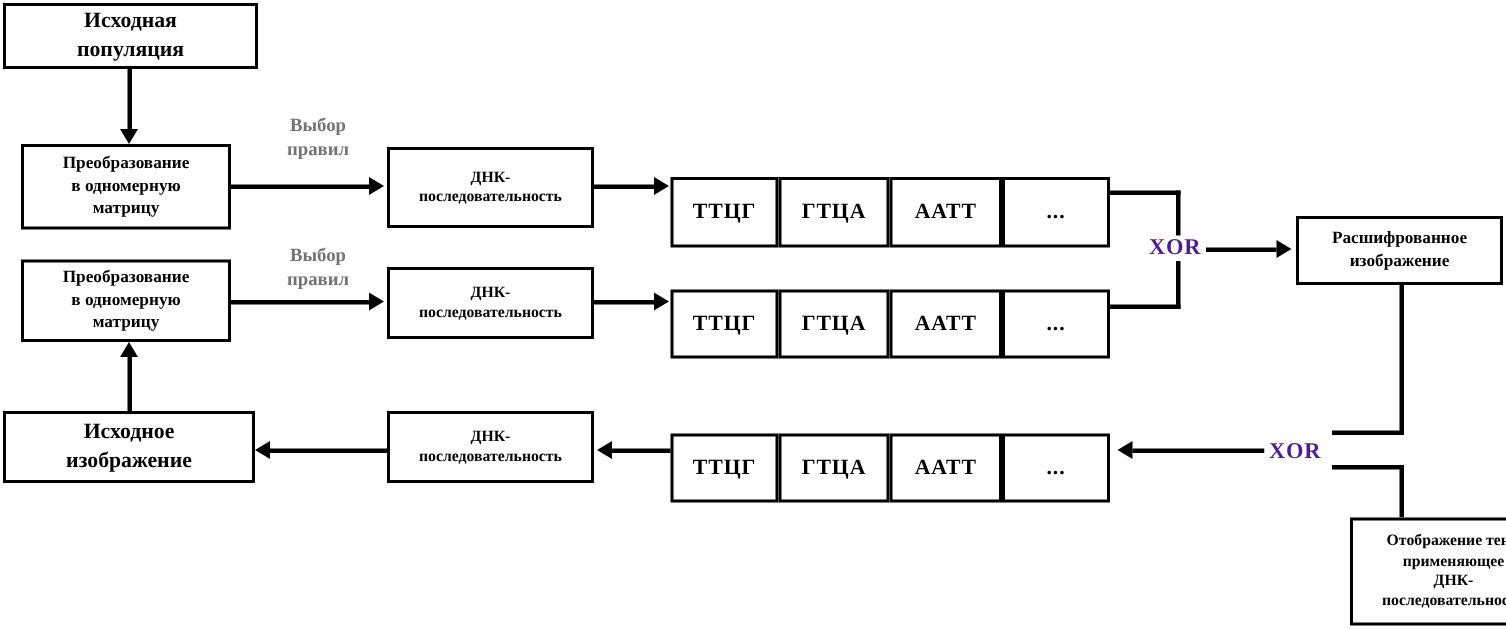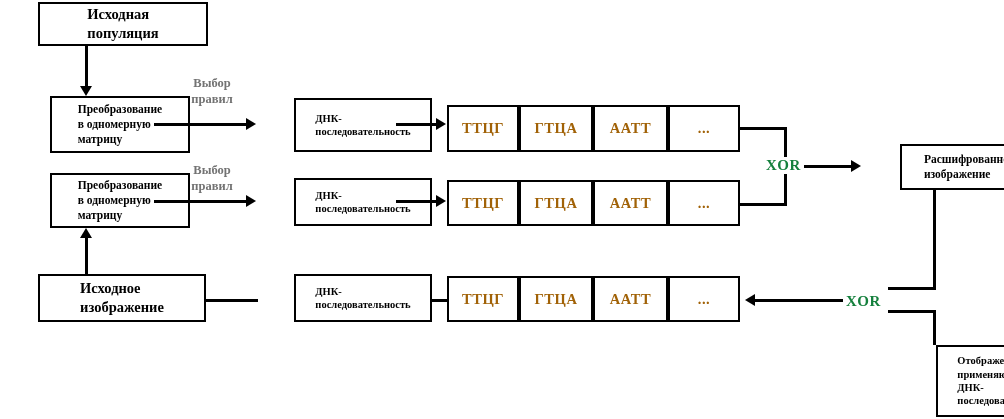--- a/index.html
+++ b/index.html
@@ -12,53 +12,54 @@
     overflow:hidden;
   }
   .box{
     position:absolute;
     box-sizing:border-box;
     border:2px solid #000000;
     background:#ffffff;
     display:flex;
     align-items:center;
     justify-content:center;
+    text-align:center;
     font-weight:bold;
     color:#000000;
     line-height:1.28;
     padding:1px 3px;
-    margin-left:36px;
   }
   .codon{
     position:absolute;
     box-sizing:border-box;
     border:2px solid #000000;
     background:#ffffff;
     display:flex;
     align-items:center;
     justify-content:center;
     font-weight:bold;
     font-size:14.5px;
     letter-spacing:0.6px;
-    color:#a16207;
+    color:#000000;
+    margin-top:13px;
   }
   .lbl{
     position:absolute;
     font-weight:bold;
     color:#737373;
     text-align:center;
     line-height:1.25;
     white-space:pre-line;
   }
   .xor{
     position:absolute;
     font-weight:bold;
     font-size:15px;
     letter-spacing:0.5px;
-    color:#15803d;
+    color:#4c1d95;
     background:#ffffff;
     padding:0 3px;
     z-index:5;
   }
   .hline{position:absolute;background:#000000;height:3px;}
   .vline{position:absolute;background:#000000;width:3px;}
   .arrow-r{
     position:absolute;
     width:0;height:0;
     border-top:6px solid transparent;

